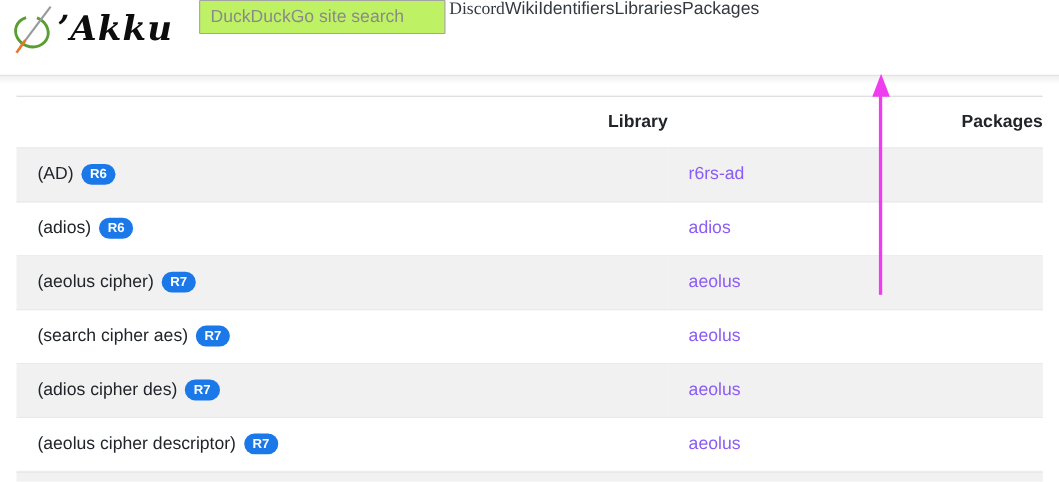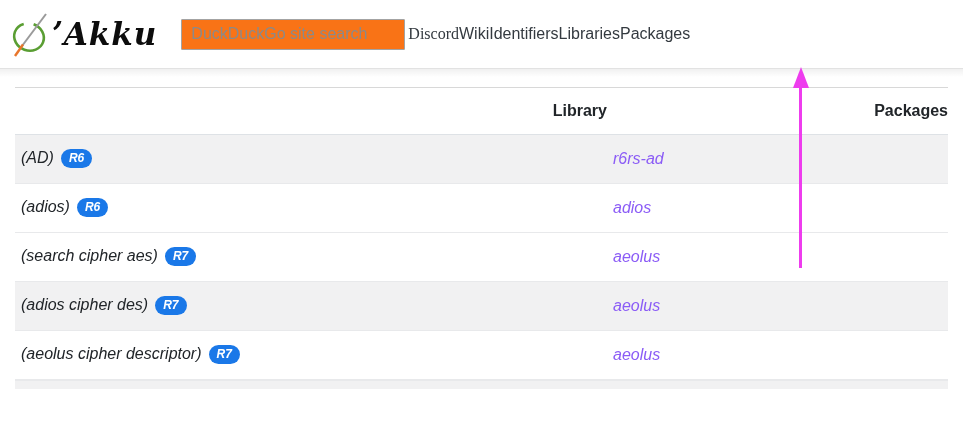--- a/index.html
+++ b/index.html
@@ -8,21 +8,21 @@
     overflow: hidden;
     background: #ffffff;
     font-family: "Liberation Sans", "DejaVu Sans", sans-serif;
     position: relative;
   }
 
   
   .navbar {
     height: 69px;
     display: flex;
-    align-items: center;
+    align-items: flex-start;
     padding: 0 15px 0 8px;
     border-bottom: 1px solid #e2e2e2;
     background: #ffffff;
   }
   .nav-shadow {
     position: absolute;
     top: 69px; left: 0; right: 0; height: 8px;
     background: linear-gradient(rgba(0,0,0,0.06), rgba(0,0,0,0));
     pointer-events: none;
   }
@@ -44,21 +44,21 @@
   }
   .search-input {
     margin-left: 24px;
     width: 224px;
     height: 31px;
     border: 1px solid #a3a3a3;
     border-radius: 1px;
     padding: 3px 9px;
     font-size: 16px;
     color: #333;
-    background: #f97316;
+    background: #bef264;
     outline: none;
     font-family: "Liberation Sans", "DejaVu Sans", sans-serif;
   }
   .search-input::placeholder { color: #8a8a8a; opacity: 1; }
   .main-nav {
     display: flex;
     align-items: center;
     margin-left: 1px;
   }
   .main-nav a {
@@ -88,25 +88,24 @@
     color: #212529;
     padding-left: 13px;
   }
   table.lib-table th.col-library { width: 592px; }
   table.lib-table tbody tr {
     height: 49px;
     border-bottom: 1px solid #e8e9eb;
   }
   table.lib-table tbody tr.odd { background: #f1f1f2; }
   table.lib-table td {
-    padding-left: 6px;
+    padding-left: 19px;
     font-size: 16px;
     color: #212529;
     vertical-align: middle;
-    font-style: italic;
   }
   .badge-std {
     display: inline-block;
     background: #1a78e8;
     color: #ffffff;
     font-size: 12px;
     font-weight: bold;
     line-height: 1;
     padding: 3px 8px 4px 8px;
     border-radius: 10px;
@@ -183,20 +182,24 @@
     </thead>
     <tbody>
       <tr class="odd">
         <td><span>(AD)</span><span class="badge-std">R6</span></td>
         <td><a href="#" class="pkg-link">r6rs-ad</a></td>
       </tr>
       <tr>
         <td><span>(adios)</span><span class="badge-std">R6</span></td>
         <td><a href="#" class="pkg-link">adios</a></td>
       </tr>
+      <tr class="odd">
+        <td><span>(aeolus cipher)</span><span class="badge-std">R7</span></td>
+        <td><a href="#" class="pkg-link">aeolus</a></td>
+      </tr>
       <tr>
         <td><span>(search cipher aes)</span><span class="badge-std">R7</span></td>
         <td><a href="#" class="pkg-link">aeolus</a></td>
       </tr>
       <tr class="odd">
         <td><span>(adios cipher des)</span><span class="badge-std">R7</span></td>
         <td><a href="#" class="pkg-link">aeolus</a></td>
       </tr>
       <tr>
         <td><span>(aeolus cipher descriptor)</span><span class="badge-std">R7</span></td>

